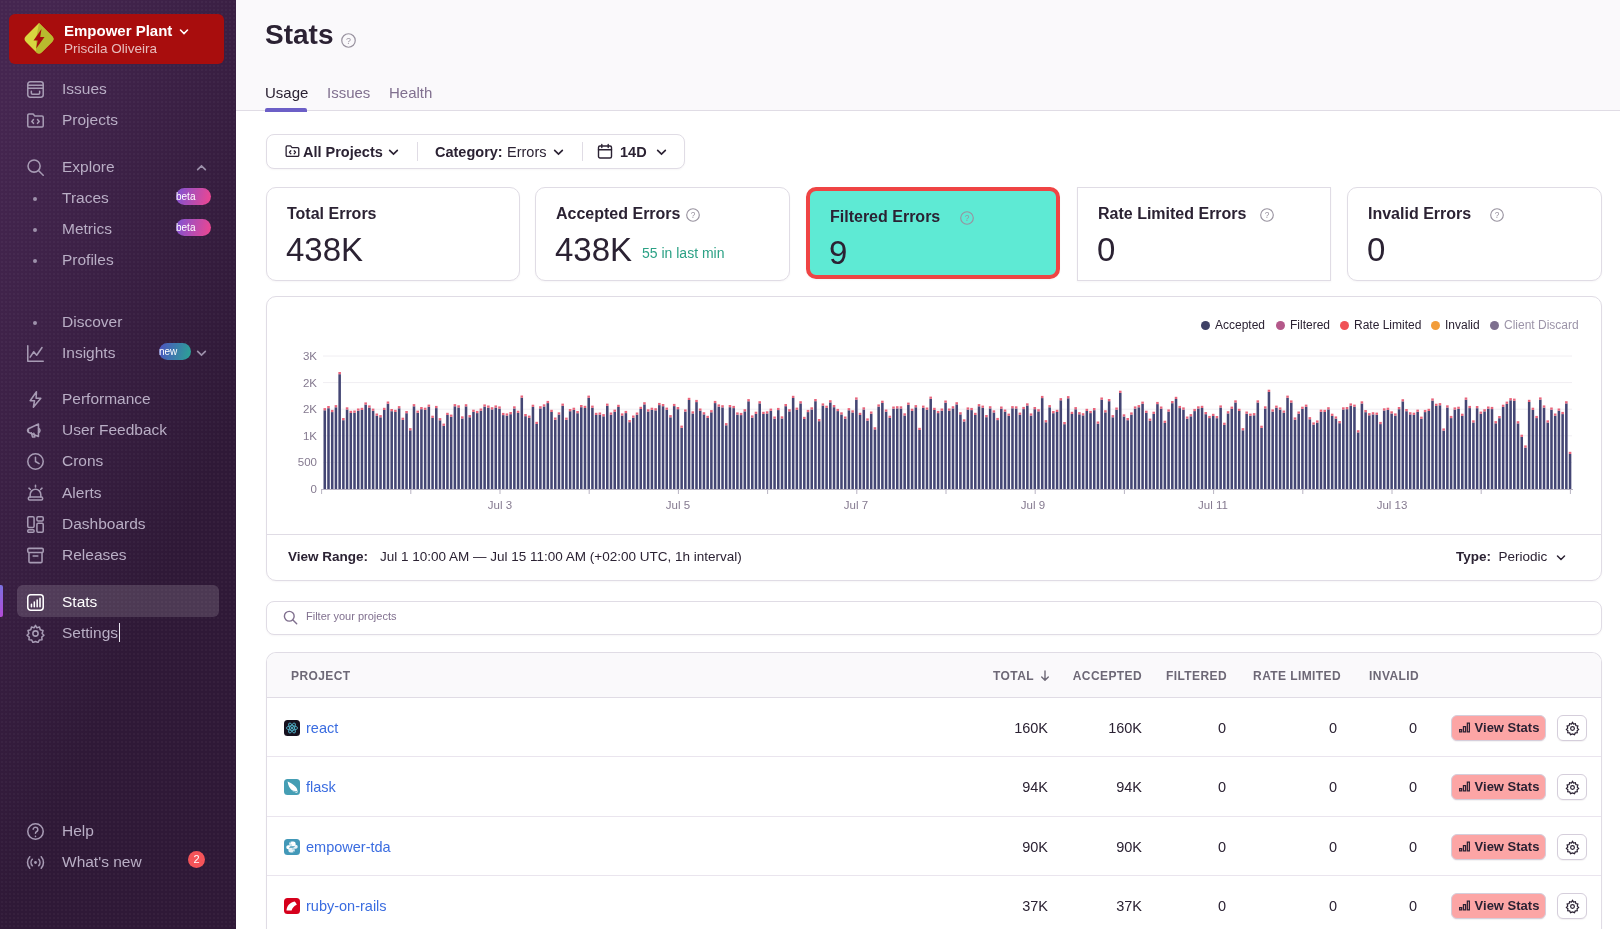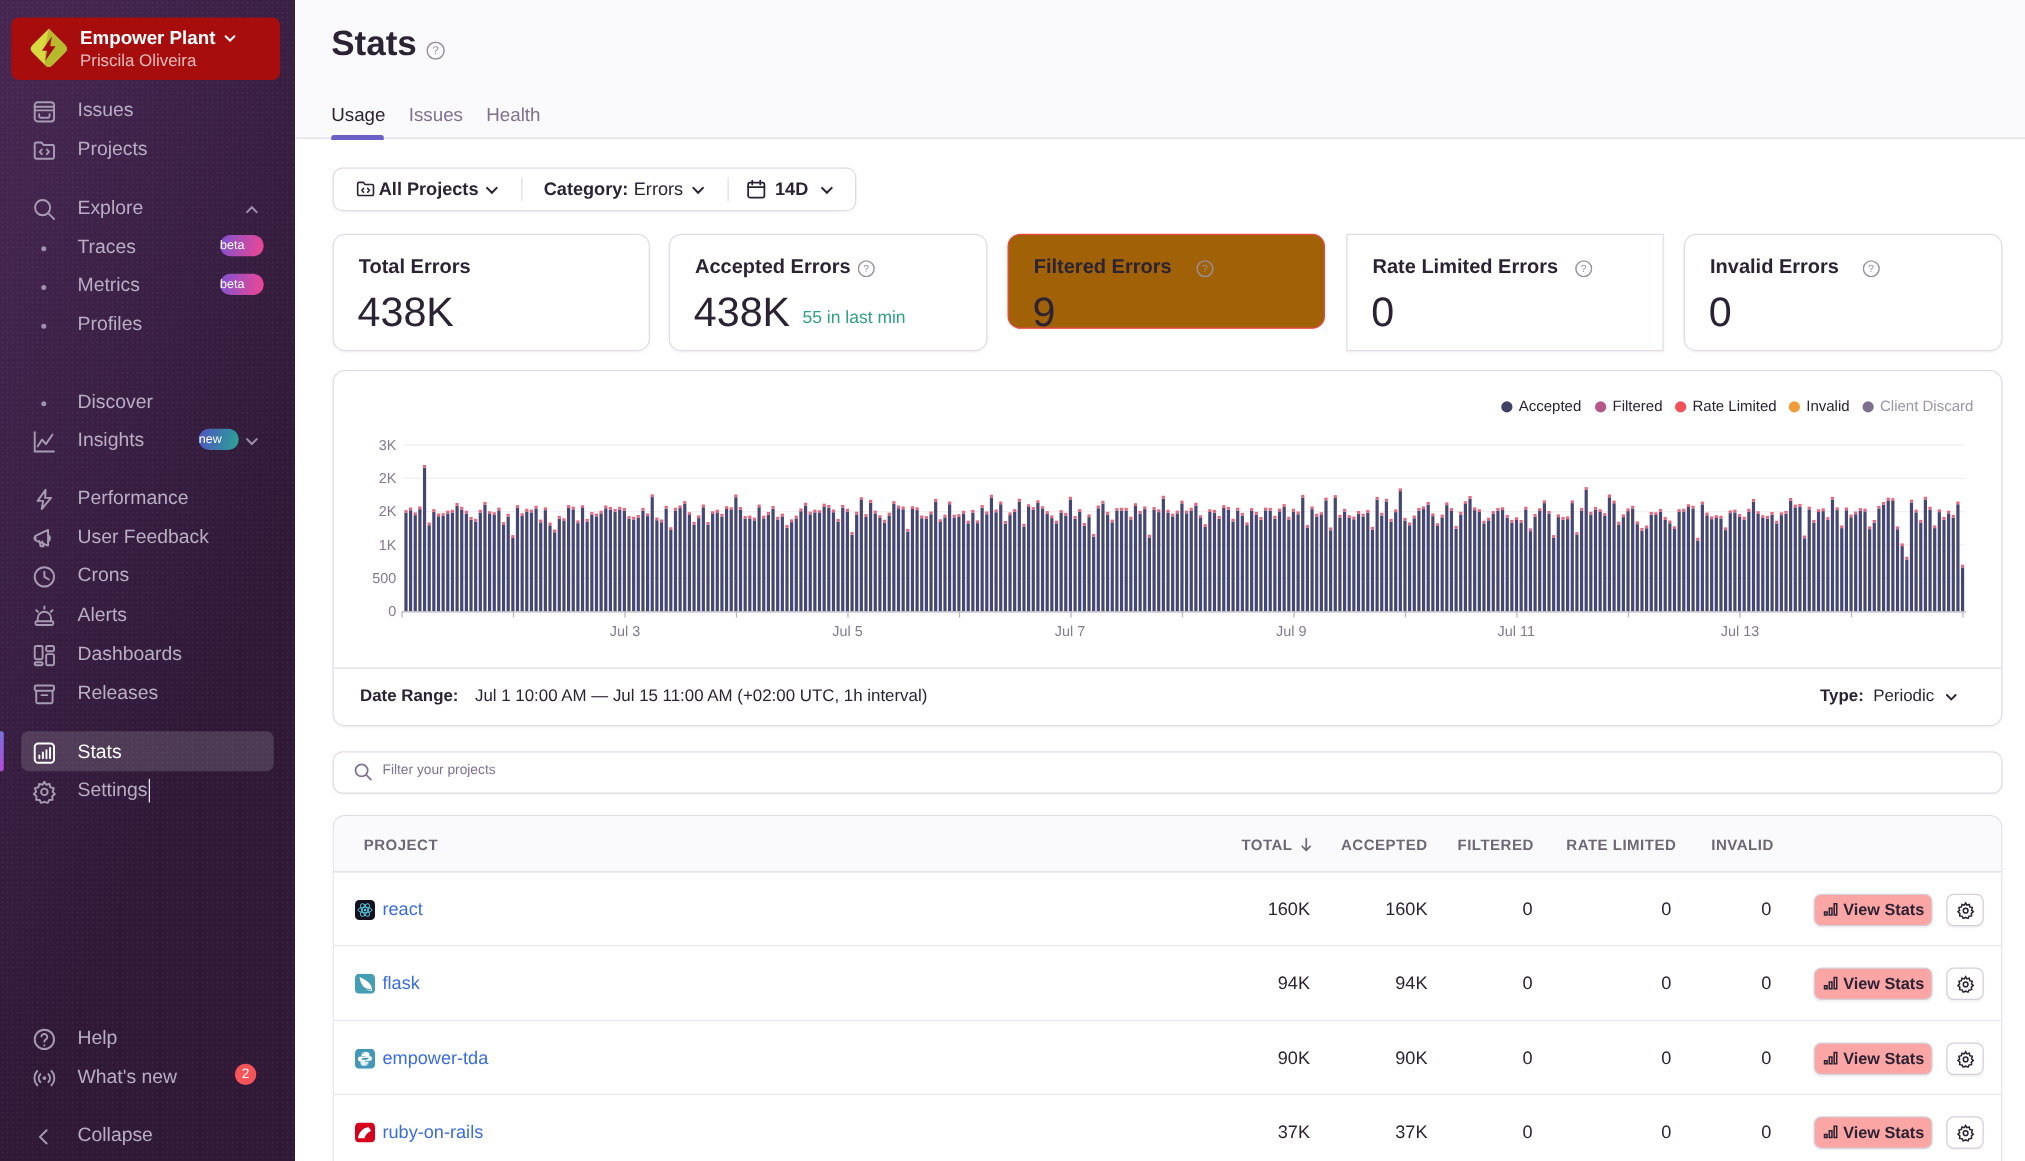--- a/index.html
+++ b/index.html
@@ -165,26 +165,20 @@
       </svg>
       <span class="nlabel">Help</span>
     </div>
 <div class="nav-item" style="top:847px;color:#b9aec5">
       <svg class="nicon" width="19" height="19" viewBox="0 0 16 16" fill="none" stroke="#a79bb4" stroke-width="1.3" stroke-linecap="round" stroke-linejoin="round">
         <circle cx="8" cy="8" r="1.2" fill="#a79bb4" stroke="none"></circle>
         <path d="M5.3 10.7 a4 4 0 0 1 0 -5.4 M10.7 5.3 a4 4 0 0 1 0 5.4 M3.2 12.8 a7 7 0 0 1 0 -9.6 M12.8 3.2 a7 7 0 0 1 0 9.6"></path>
       </svg>
       <span class="nlabel">What's new</span>
       <span style="position:absolute;left:188px;top:4px;width:17px;height:17px;border-radius:50%;background:#f55459;color:#fff;font-size:11px;text-align:center;line-height:17px">2</span>
-    </div>
-<div class="nav-item" style="top:894px;color:#b9aec5">
-      <svg class="nicon" width="19" height="19" viewBox="0 0 16 16" fill="none" stroke="#a79bb4" stroke-width="1.3" stroke-linecap="round" stroke-linejoin="round">
-        <path d="M9.5 3.5 L5 8 L9.5 12.5"></path>
-      </svg>
-      <span class="nlabel">Collapse</span>
     </div>
 </div>
 
 <div class="abs" style="left:236px;top:0;width:1384px;height:111px;background:#faf9fb;border-bottom:1px solid #e0dce5"></div>
 <div class="abs" style="left:265px;top:19px;font-size:28px;font-weight:bold;color:#2b2233">Stats</div>
 <svg class="abs" style="left:341px;top:33px" width="15" height="15" viewBox="0 0 16 16">
   <circle cx="8" cy="8" r="7.2" fill="none" stroke="#98929f" stroke-width="1.3"></circle>
   <text x="8" y="11.3" text-anchor="middle" font-size="9.5" fill="#98929f" font-family="Liberation Sans">?</text>
 </svg>
 <div class="abs" style="left:265px;top:84px;font-size:15px;color:#2b2233">Usage</div>
@@ -223,21 +217,21 @@
   </div>
 <div class="abs" style="left:535px;top:187px;width:255px;height:94px;border:1px solid #e0dce5;border-radius:10px;background:#fff;box-shadow:0 1px 2px rgba(43,34,51,0.04)">
     <div style="position:absolute;left:20px;top:17px;font-size:16px;font-weight:bold;color:#2b2233">Accepted Errors</div>
     <svg style="position:absolute;left:150px;top:20px" width="14" height="14" viewBox="0 0 16 16">
       <circle cx="8" cy="8" r="7.2" fill="none" stroke="#98929f" stroke-width="1.3"></circle>
       <text x="8" y="11.3" text-anchor="middle" font-size="9.5" fill="#98929f" font-family="Liberation Sans">?</text>
     </svg>
     <div style="position:absolute;left:19px;top:43px;font-size:33px;font-weight:400;color:#2b2233">438K</div>
     <div style="position:absolute;left:106px;top:57px;font-size:14px;color:#2ba185">55 in last min</div>
   </div>
-<div class="abs" style="left:806px;top:187px;width:254px;height:76px;border:1px solid #ef4444;border-radius:10px;background:#a16207;box-shadow:0 1px 2px rgba(43,34,51,0.04)">
+<div class="abs" style="left:806px;top:187px;width:254px;height:92px;border:4px solid #ef4444;border-radius:10px;background:#5eead4;box-shadow:0 1px 2px rgba(43,34,51,0.04)">
     <div style="position:absolute;left:20px;top:17px;font-size:16px;font-weight:bold;color:#2b2233">Filtered Errors</div>
     <svg style="position:absolute;left:150px;top:20px" width="14" height="14" viewBox="0 0 16 16">
       <circle cx="8" cy="8" r="7.2" fill="none" stroke="#98929f" stroke-width="1.3"></circle>
       <text x="8" y="11.3" text-anchor="middle" font-size="9.5" fill="#98929f" font-family="Liberation Sans">?</text>
     </svg>
     <div style="position:absolute;left:19px;top:43px;font-size:33px;font-weight:400;color:#2b2233">9</div>
   </div>
 <div class="abs" style="left:1077px;top:187px;width:254px;height:94px;border:1px solid #e0dce5;border-radius:0;background:#fff;box-shadow:0 1px 2px rgba(43,34,51,0.04)">
     <div style="position:absolute;left:20px;top:17px;font-size:16px;font-weight:bold;color:#2b2233">Rate Limited Errors</div>
     <svg style="position:absolute;left:182px;top:20px" width="14" height="14" viewBox="0 0 16 16">
@@ -968,21 +962,21 @@
 <span style="position:absolute;left:948px;top:21px;font-size:12px;font-weight:500;color:#2b2233">Accepted</span>
 <span style="position:absolute;left:1009px;top:24px;width:9px;height:9px;border-radius:50%;background:#b4588a"></span>
 <span style="position:absolute;left:1023px;top:21px;font-size:12px;font-weight:500;color:#2b2233">Filtered</span>
 <span style="position:absolute;left:1073px;top:24px;width:9px;height:9px;border-radius:50%;background:#f05257"></span>
 <span style="position:absolute;left:1087px;top:21px;font-size:12px;font-weight:500;color:#2b2233">Rate Limited</span>
 <span style="position:absolute;left:1164px;top:24px;width:9px;height:9px;border-radius:50%;background:#f29c39"></span>
 <span style="position:absolute;left:1178px;top:21px;font-size:12px;font-weight:500;color:#2b2233">Invalid</span>
 <span style="position:absolute;left:1223px;top:24px;width:9px;height:9px;border-radius:50%;background:#7d6f8e"></span>
 <span style="position:absolute;left:1237px;top:21px;font-size:12px;font-weight:500;color:#9c94a8">Client Discard</span>
   <div class="abs" style="left:0;top:237px;width:1334px;height:46px;border-top:1px solid #e0dce5"></div>
-  <div class="abs" style="left:21px;top:252px;font-size:13.5px;font-weight:bold;color:#2b2233">Date Range:</div>
+  <div class="abs" style="left:21px;top:252px;font-size:13.5px;font-weight:bold;color:#2b2233">View Range:</div>
   <div class="abs" style="left:113px;top:252px;font-size:13.5px;color:#2b2233">Jul 1 10:00 AM — Jul 15 11:00 AM (+02:00 UTC, 1h interval)</div>
   <div class="abs" style="left:1189px;top:252px;font-size:13.5px;color:#2b2233"><b>Type:</b>&nbsp; Periodic</div>
   <svg class="abs" style="left:1289px;top:257px" width="10" height="8" viewBox="0 0 10 8">
       <path d="M1.5 2 L5 5.5 L8.5 2" stroke="#2b2233" stroke-width="1.5" fill="none" stroke-linecap="round"></path>
     </svg>
 </div>
 
 <div class="abs" style="left:266px;top:601px;width:1336px;height:34px;border:1px solid #e0dce5;border-radius:8px;background:#fff;box-shadow:0 1px 2px rgba(43,34,51,0.04)"></div>
 <svg class="abs" style="left:283px;top:610px" width="15" height="15" viewBox="0 0 16 16" fill="none" stroke="#80708f" stroke-width="1.5" stroke-linecap="round">
   <circle cx="6.7" cy="6.7" r="5.2"></circle>

